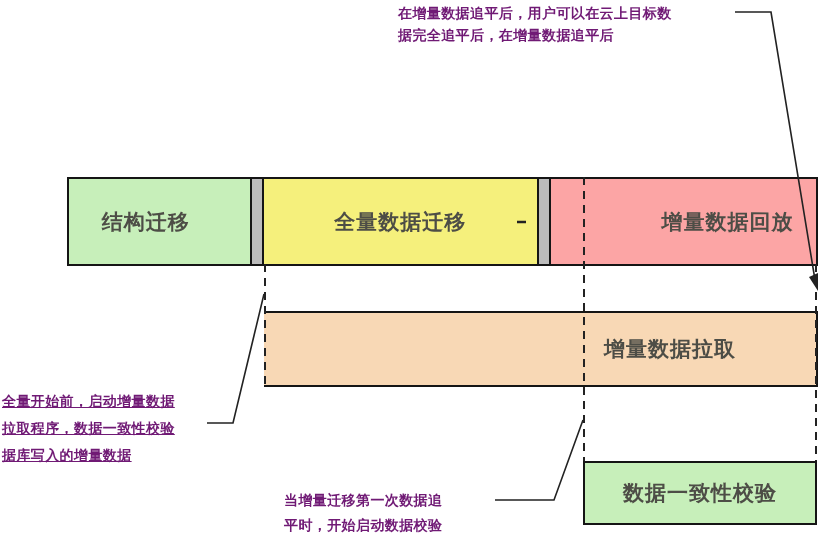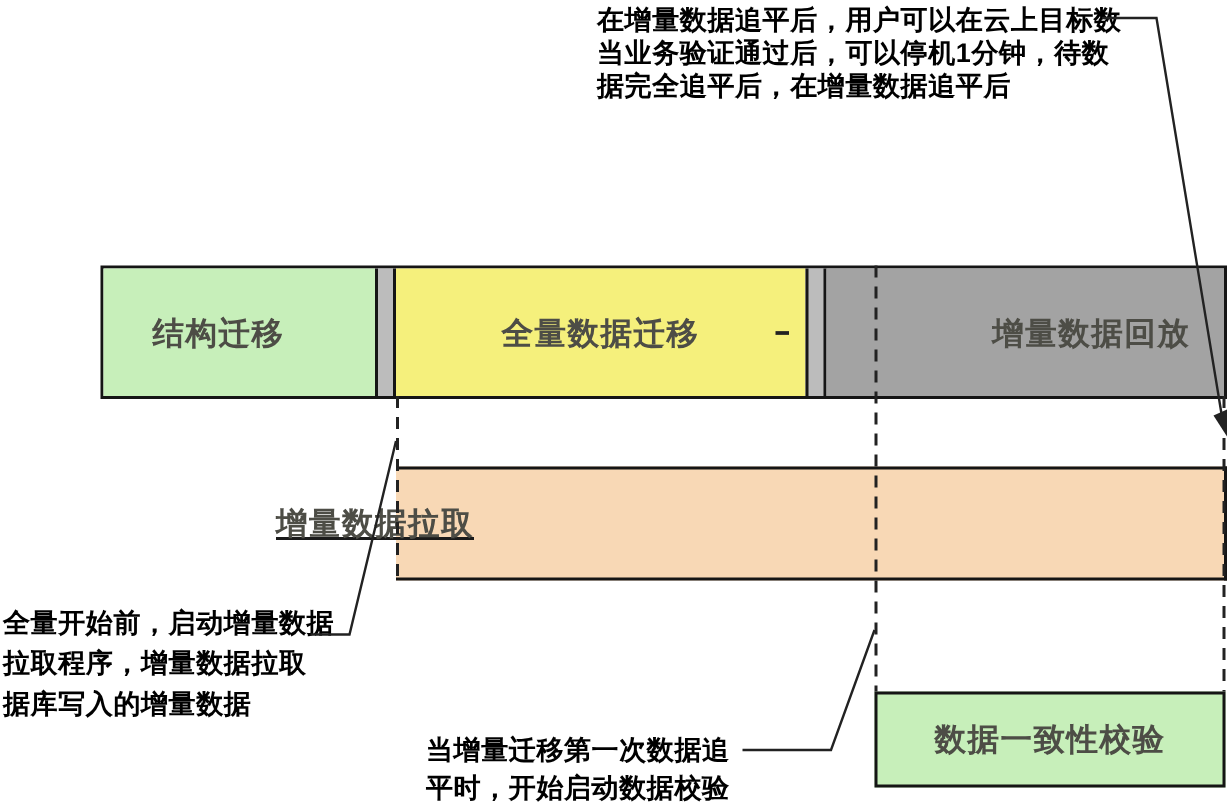--- a/index.html
+++ b/index.html
@@ -9,30 +9,30 @@
   }
   .lines{position:absolute;left:0;top:0;width:820px;height:540px;z-index:10;pointer-events:none;}
   .bar{position:absolute;box-sizing:border-box;border:2px solid #151515;z-index:1;}
   .top-bar{left:67px;top:177px;width:751px;height:89px;display:flex;padding:0;border:2px solid #151515;}
   .seg{box-sizing:border-box;height:100%;display:flex;align-items:center;justify-content:center;}
   .seg-1{width:189px;}
   .sep-a{width:14px;border-left:2px solid #151515;border-right:2px solid #151515;}
   .seg-2{width:284px;}
   .sep-b{width:15px;border-left:2px solid #151515;border-right:2px solid #151515;}
   .seg-3{width:276px;}
-  .mid-bar{left:264px;top:311px;width:554px;height:76px;border-left:none;display:flex;align-items:center;justify-content:flex-start;text-decoration:underline;}
+  .mid-bar{left:264px;top:311px;width:554px;height:76px;border-left:none;display:flex;align-items:center;justify-content:flex-end;}
   .green-bar{left:583px;top:461px;width:234px;height:64px;display:flex;align-items:center;justify-content:center;}
   .bar-label{font-size:21px;font-weight:bold;color:#4d4d46;white-space:nowrap;letter-spacing:1px;}
   .shift-left80{transform:translateX(-80px);}
   .shift-left14{transform:translateX(-14px);}
   .shift-right44{transform:translateX(44px);}
-  .ann{position:absolute;z-index:2;font-size:18px;font-weight:600;color:#000000;letter-spacing:0.4px;}
+  .ann{position:absolute;z-index:2;font-size:14px;font-weight:600;color:#701a75;letter-spacing:0.4px;}
   .ann div{white-space:nowrap;}
   .top-ann{left:398px;top:2px;line-height:22px;}
-  .bl-ann{left:2px;top:402px;line-height:27px;}
+  .bl-ann{left:2px;top:388px;line-height:27px;text-decoration:underline;}
   .bm-ann{left:284px;top:488px;line-height:25px;}
 </style>
 </head>
 <body>
 
 <div class="canvas">
 
   <svg class="lines" viewBox="0 0 820 540" xmlns="http://www.w3.org/2000/svg">
 
     <line x1="265" y1="264" x2="265" y2="387" stroke="#222" stroke-width="2" stroke-dasharray="8,6"></line>
@@ -46,49 +46,48 @@
 
     <polyline points="207,423 233,423 264,294" fill="none" stroke="#222" stroke-width="1.6"></polyline>
 
     <polyline points="495,500 554,500 583,420" fill="none" stroke="#222" stroke-width="1.6"></polyline>
 
     <line x1="517" y1="222" x2="526" y2="222" stroke="#222" stroke-width="2.5"></line>
   </svg>
 
   <div class="ann top-ann">
     <div>在增量数据追平后，用户可以在云上目标数</div>
-    <div>当业务验证通过后，可以停机1分钟，待数</div>
     <div>据完全追平后，在增量数据追平后</div>
   </div>
 
   <div class="bar top-bar">
     <div class="seg seg-1" style="background-color: rgb(199, 239, 186);">
       <span class="bar-label shift-left14">结构迁移</span>
     </div>
     <div class="seg sep-a" style="background-color: rgb(188, 188, 188);"></div>
     <div class="seg seg-2" style="background-color: rgb(245, 240, 124);">
       <span class="bar-label">全量数据迁移</span>
     </div>
     <div class="seg sep-b" style="background-color: rgb(188, 188, 188);"></div>
-    <div class="seg seg-3" style="background-color: #a3a3a3;">
+    <div class="seg seg-3" style="background-color: #fca5a5;">
       <span class="bar-label shift-right44">增量数据回放</span>
     </div>
   </div>
 
   <div class="bar mid-bar" style="background-color: rgb(248, 216, 181);">
     <span class="bar-label shift-left80">增量数据拉取</span>
   </div>
 
   <div class="bar green-bar" style="background-color: rgb(199, 239, 186);">
     <span class="bar-label">数据一致性校验</span>
   </div>
 
   <div class="ann bl-ann">
     <div>全量开始前，启动增量数据</div>
-    <div>拉取程序，增量数据拉取</div>
+    <div>拉取程序，数据一致性校验</div>
     <div>据库写入的增量数据</div>
   </div>
 
   <div class="ann bm-ann">
     <div>当增量迁移第一次数据追</div>
     <div>平时，开始启动数据校验</div>
   </div>
 
 </div>
 

